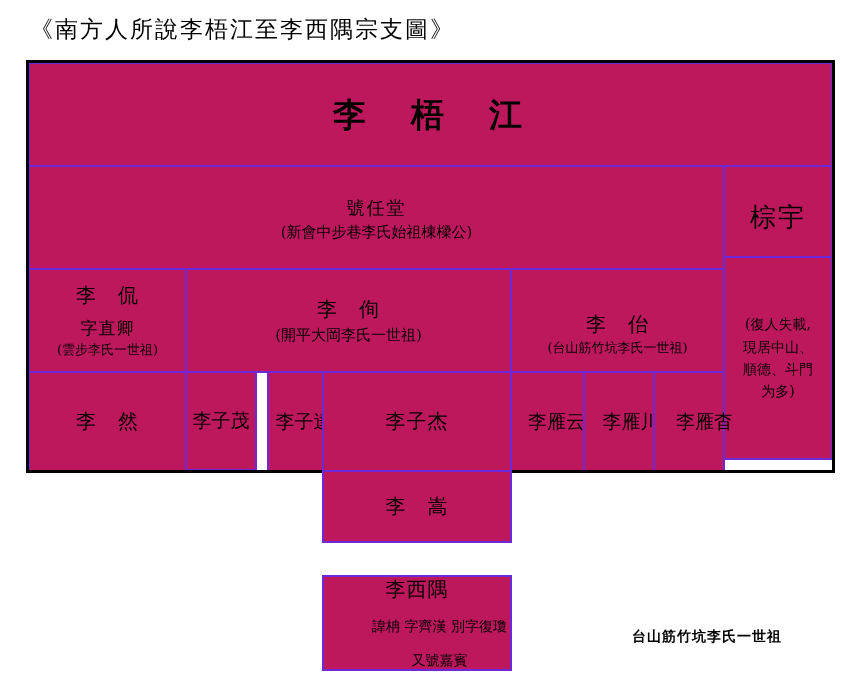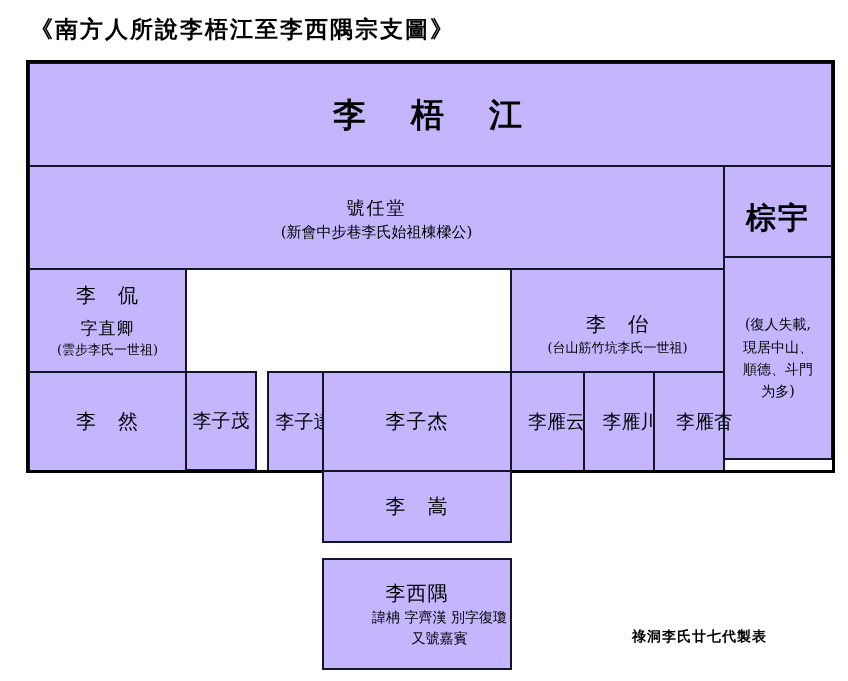--- a/index.html
+++ b/index.html
@@ -3,36 +3,36 @@
 <meta charset="utf-8">
 <style>
   html,body{margin:0;padding:0;background:#fff;}
   .page{
     position:relative;width:848px;height:681px;background:#ffffff;
     font-family:"DejaVu Serif","Liberation Serif",serif;color:#000;
     overflow:hidden;
   }
   .title{
     position:absolute;left:30px;top:14px;width:520px;
-    font-size:23px;font-weight:bold;letter-spacing:2px;white-space:nowrap;
+    font-size:23px;font-weight:normal;letter-spacing:2px;white-space:nowrap;
   }
   .cell{
-    position:absolute;box-sizing:border-box;border:2px solid #0f172a;background:#c4b5fd;
+    position:absolute;box-sizing:border-box;border:2px solid #6d28d9;background:#be185d;
     display:flex;flex-direction:column;align-items:center;justify-content:center;
     text-align:center;line-height:1.25;
   }
   .outer-frame{
     position:absolute;box-sizing:border-box;border:3px solid #000;
     background:transparent;pointer-events:none;
   }
   .name-xl{font-size:33px;font-weight:bold;letter-spacing:6px;}
   .name-lg{font-size:27px;font-weight:bold;letter-spacing:4px;}
   .name-md{font-size:20px;letter-spacing:1px;}
   .name-sm{font-size:19px;letter-spacing:0px;white-space:nowrap;}
-  .name-zongyu{font-size:30px;font-weight:bold;letter-spacing:2px;text-align:center;}
+  .name-zongyu{font-size:26px;font-weight:normal;letter-spacing:2px;text-align:center;}
   .sub{font-size:18px;margin-top:4px;letter-spacing:2px;}
   .sub2{font-size:17px;margin-top:10px;letter-spacing:1px;}
   .note{font-size:15px;margin-top:4px;white-space:nowrap;}
   .note-sm{font-size:13px;margin-top:3px;white-space:nowrap;}
   .lost-line{font-size:14px;line-height:1.6;white-space:nowrap;}
   .alias-line{font-size:14px;margin-top:3px;white-space:nowrap;margin-left:45px;}
   .footer{
     position:absolute;left:632px;top:628px;width:200px;
     font-size:14px;font-weight:bold;letter-spacing:1px;white-space:nowrap;
   }
@@ -56,20 +56,24 @@
   <div class="cell" style="left:723px;top:165px;width:110px;height:105px;">
     <div class="name-zongyu">棕宇</div>
   </div>
 
   <div class="cell" style="left:28px;top:268px;width:159px;height:105px;">
     <div class="name-md">李　侃</div>
     <div class="sub2">字直卿</div>
     <div class="note-sm">(雲步李氏一世祖)</div>
   </div>
 
+  <div class="cell" style="left:185px;top:268px;width:327px;height:105px;">
+    <div class="name-md">李　侚</div>
+    <div class="note">(開平大岡李氏一世祖)</div>
+  </div>
 
   <div class="cell" style="left:510px;top:268px;width:215px;height:133px;">
     <div class="name-md">李　佁</div>
     <div class="note-sm">(台山筋竹坑李氏一世祖)</div>
   </div>
 
   <div class="cell" style="left:723px;top:256px;width:110px;height:204px;">
     <div class="lost-line">(復人失載,</div>
     <div class="lost-line">現居中山、</div>
     <div class="lost-line">順德、斗門</div>
@@ -103,21 +107,21 @@
   <div class="cell" style="left:653px;top:371px;width:72px;height:101px;padding-left:31px;">
     <div class="name-sm">李雁杳</div>
   </div>
 
   <div class="outer-frame" style="left:26px;top:60px;width:809px;height:413px;"></div>
 
   <div class="cell" style="left:322px;top:470px;width:190px;height:73px;">
     <div class="name-md">李　嵩</div>
   </div>
 
-  <div class="cell" style="left:322px;top:558px;width:190px;height:112px;">
+  <div class="cell" style="left:322px;top:575px;width:190px;height:96px;justify-content:space-between;">
     <div class="name-md">李西隅</div>
     <div class="alias-line">諱柟  字齊漢  別字復瓊</div>
     <div class="alias-line">又號嘉賓</div>
   </div>
 
-  <div class="footer">祿洞李氏廿七代製表</div>
+  <div class="footer">台山筋竹坑李氏一世祖</div>
 
 </div>
 
 </body></html>

